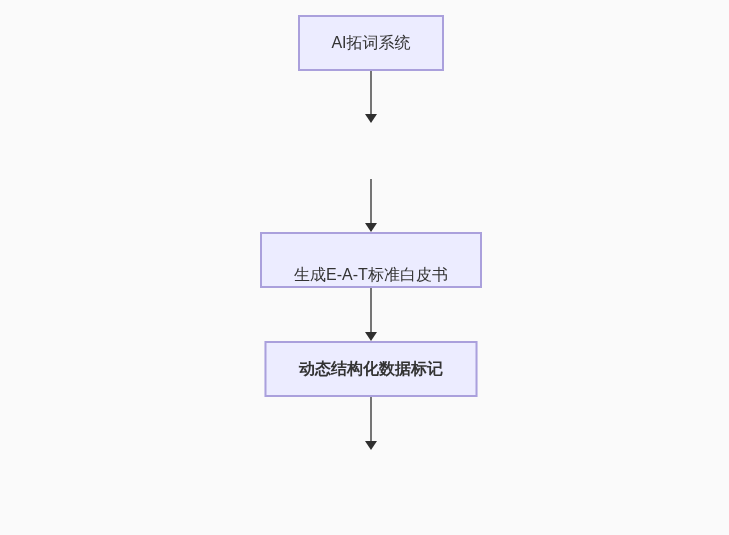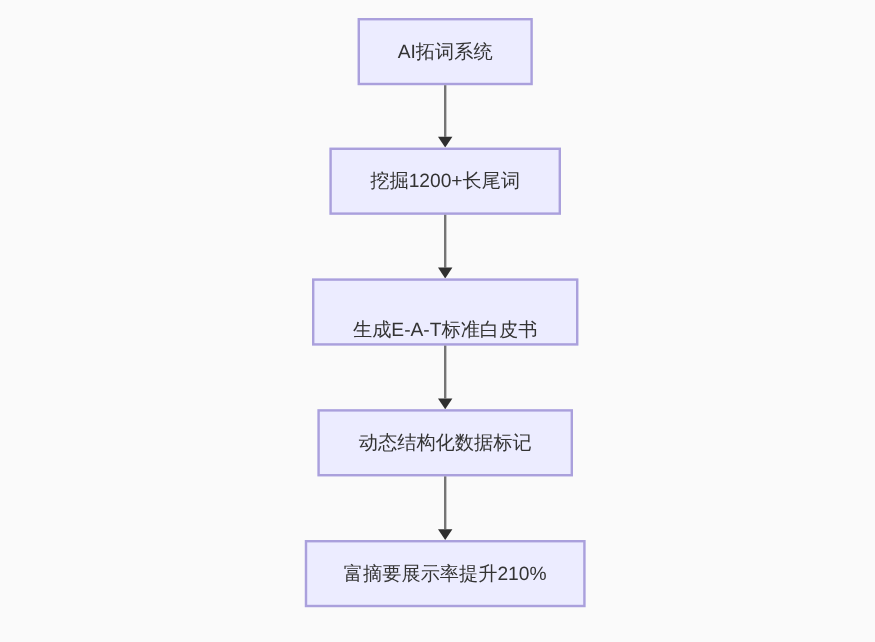--- a/index.html
+++ b/index.html
@@ -29,21 +29,21 @@
     display: flex;
     align-items: center;
     justify-content: center;
     color: #333333;
     font-size: 16px;
     white-space: nowrap;
   }
   .n1 { top: 15px;  width: 146px; }
   .n2 { top: 123px; width: 193px; }
   .n3 { top: 232px; width: 222px; align-items: flex-end; }
-  .n4 { top: 341px; width: 213px; }
+  .n4 { top: 341px; width: 213px; font-weight: bold; }
   .n5 { top: 450px; width: 234px; }
 
   .edge {
     position: absolute;
     left: 371px;
     transform: translateX(-50%);
     width: 14px;
     display: flex;
     flex-direction: column;
     align-items: center;
@@ -72,23 +72,20 @@
 
   <div class="node n1">
     <span>AI拓词系统</span>
   </div>
 
   <div class="edge e1">
     <div class="shaft"></div>
     <div class="head"></div>
   </div>
 
-  <div class="node n2">
-    <span>挖掘1200+长尾词</span>
-  </div>
 
   <div class="edge e2">
     <div class="shaft"></div>
     <div class="head"></div>
   </div>
 
   <div class="node n3">
     <span>生成E-A-T标准白皮书</span>
   </div>
 
@@ -99,17 +96,14 @@
 
   <div class="node n4">
     <span>动态结构化数据标记</span>
   </div>
 
   <div class="edge e4">
     <div class="shaft"></div>
     <div class="head"></div>
   </div>
 
-  <div class="node n5">
-    <span>富摘要展示率提升210%</span>
-  </div>
 
 </div>
 
 </body></html>

